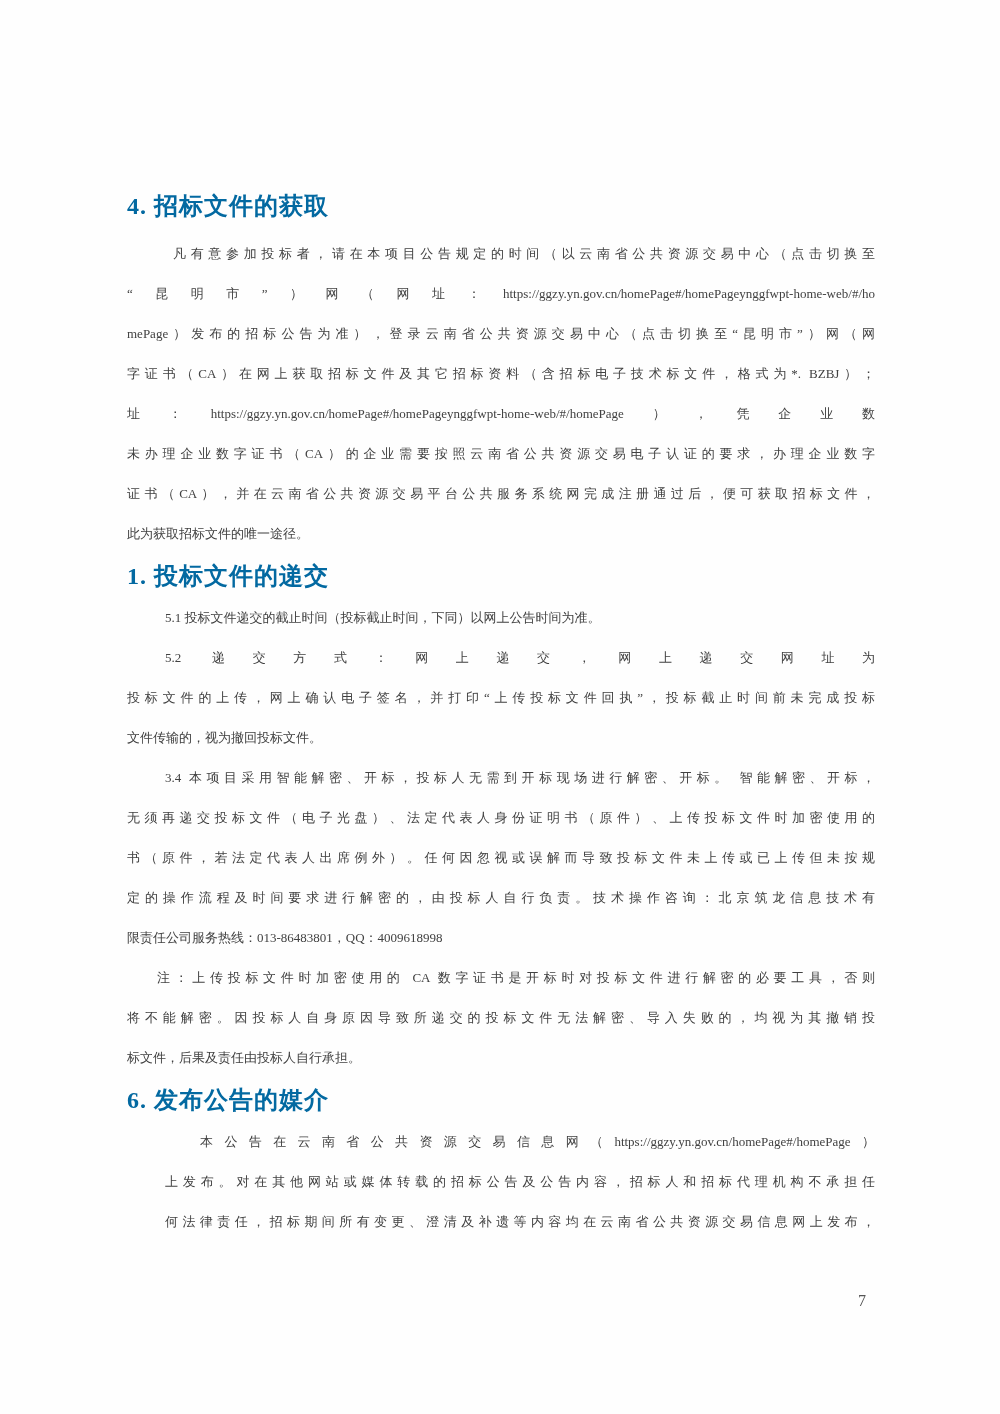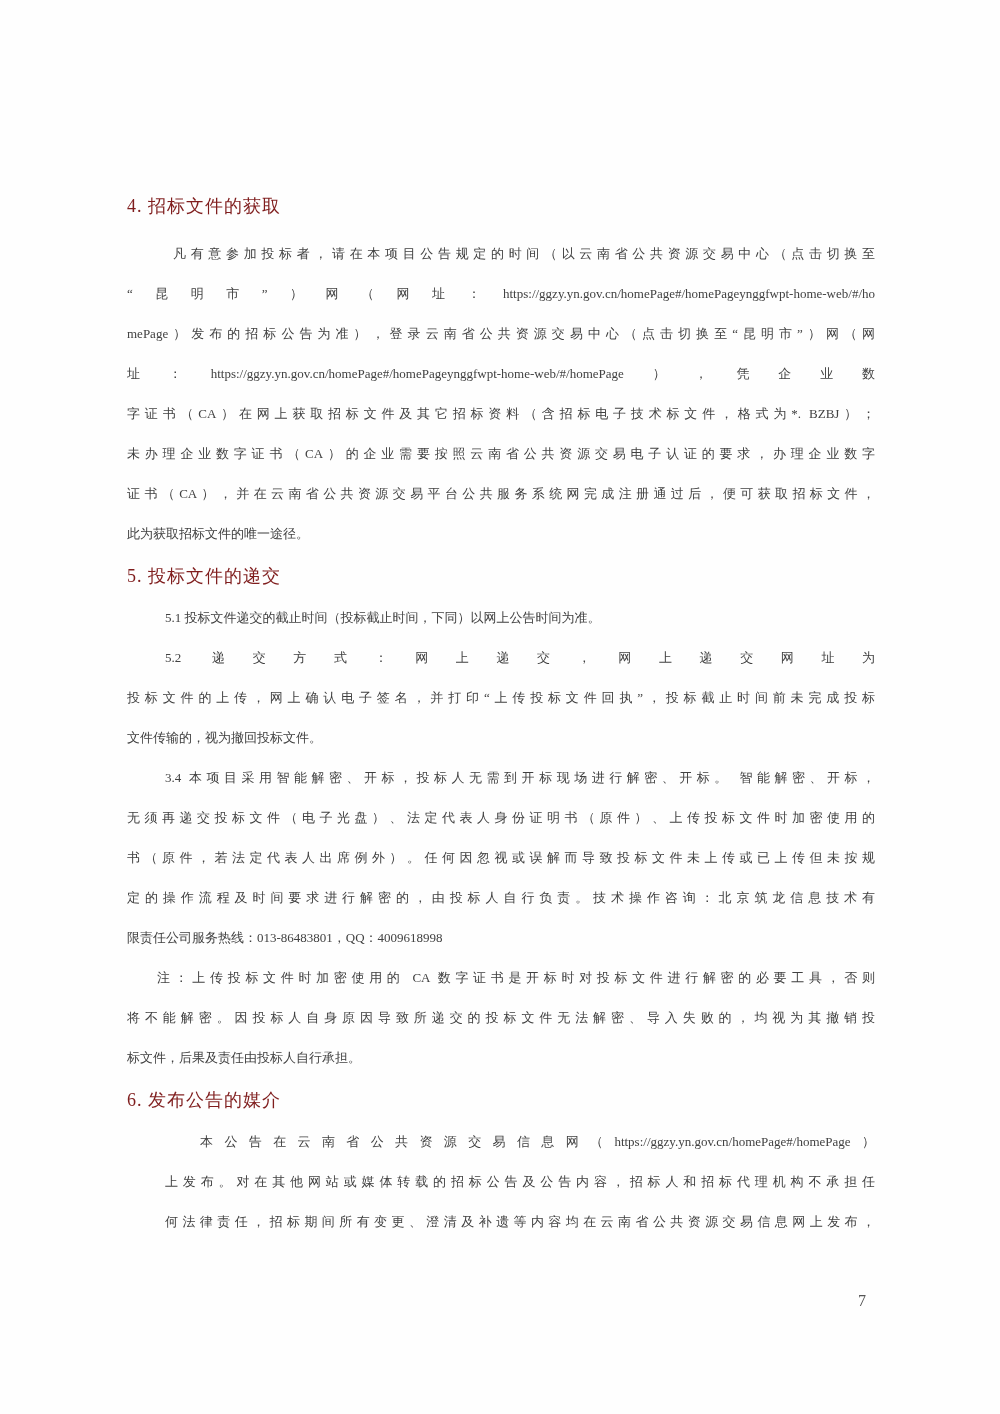--- a/index.html
+++ b/index.html
@@ -20,23 +20,23 @@
     inset: 0;
     background: #fefefe;
   }
   .content {
     position: absolute;
     left: 127px;
     top: 186px;
     width: 748px;
   }
   .heading {
-    font-size: 18px;
-    font-weight: normal;
-    color: #7f1d1d;
+    font-size: 24px;
+    font-weight: bold;
+    color: #0369a1;
     line-height: 40px;
     height: 40px;
     margin: 2px 0 2px 0;
     letter-spacing: 1px;
   }
   .heading.first { margin-top: 0; margin-bottom: 8px; }
   .line {
     font-size: 13px;
     line-height: 40px;
     height: 40px;
@@ -68,27 +68,27 @@
 <body>
 
 <div class="doc-page">
   <div class="content">
 
     <div class="heading first">4. 招标文件的获取</div>
 
     <div class="line j ind-a">凡有意参加投标者，请在本项目公告规定的时间（以云南省公共资源交易中心（点击切换至</div>
     <div class="line j">“昆明市”）网（网址：https://ggzy.yn.gov.cn/homePage#/homePageynggfwpt-home-web/#/ho</div>
     <div class="line j">mePage）发布的招标公告为准），登录云南省公共资源交易中心（点击切换至“昆明市”）网（网</div>
+    <div class="line j">字证书（CA）在网上获取招标文件及其它招标资料（含招标电子技术标文件，格式为*. BZBJ）；</div>
     <div class="line j">址：https://ggzy.yn.gov.cn/homePage#/homePageynggfwpt-home-web/#/homePage），凭企业数</div>
-    <div class="line j">字证书（CA）在网上获取招标文件及其它招标资料（含招标电子技术标文件，格式为*. BZBJ）；</div>
     <div class="line j">未办理企业数字证书（CA）的企业需要按照云南省公共资源交易电子认证的要求，办理企业数字</div>
     <div class="line j">证书（CA），并在云南省公共资源交易平台公共服务系统网完成注册通过后，便可获取招标文件，</div>
     <div class="line">此为获取招标文件的唯一途径。</div>
 
-    <div class="heading">5. 投标文件的递交</div>
+    <div class="heading">1. 投标文件的递交</div>
 
     <div class="line ind-b">5.1 投标文件递交的截止时间（投标截止时间，下同）以网上公告时间为准。</div>
 
     <div class="line j ind-b">5.2 递交方式：网上递交，网上递交网址为</div>
     <div class="line j">投标文件的上传，网上确认电子签名，并打印“上传投标文件回执”，投标截止时间前未完成投标</div>
     <div class="line">文件传输的，视为撤回投标文件。</div>
 
     <div class="line j ind-b">3.4 本项目采用智能解密、开标，投标人无需到开标现场进行解密、开标。 智能解密、开标，</div>
     <div class="line j">无须再递交投标文件（电子光盘）、法定代表人身份证明书（原件）、上传投标文件时加密使用的</div>
     <div class="line j">书（原件，若法定代表人出席例外）。任何因忽视或误解而导致投标文件未上传或已上传但未按规</div>

